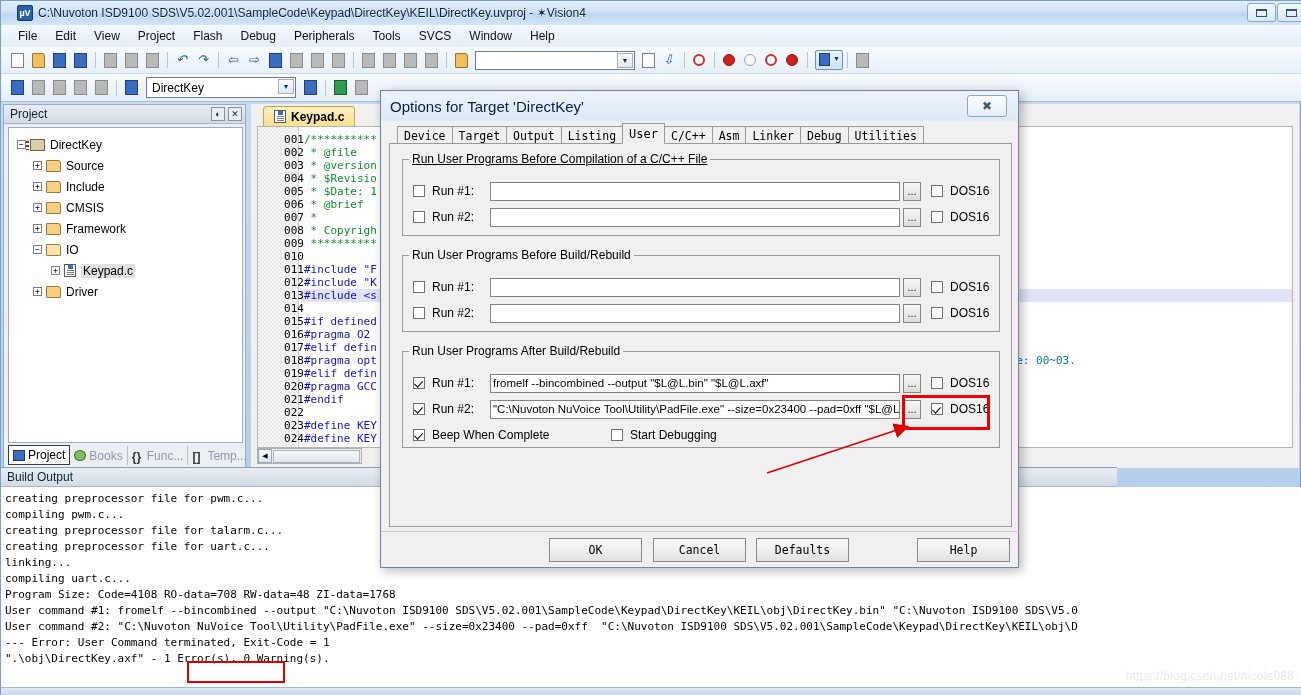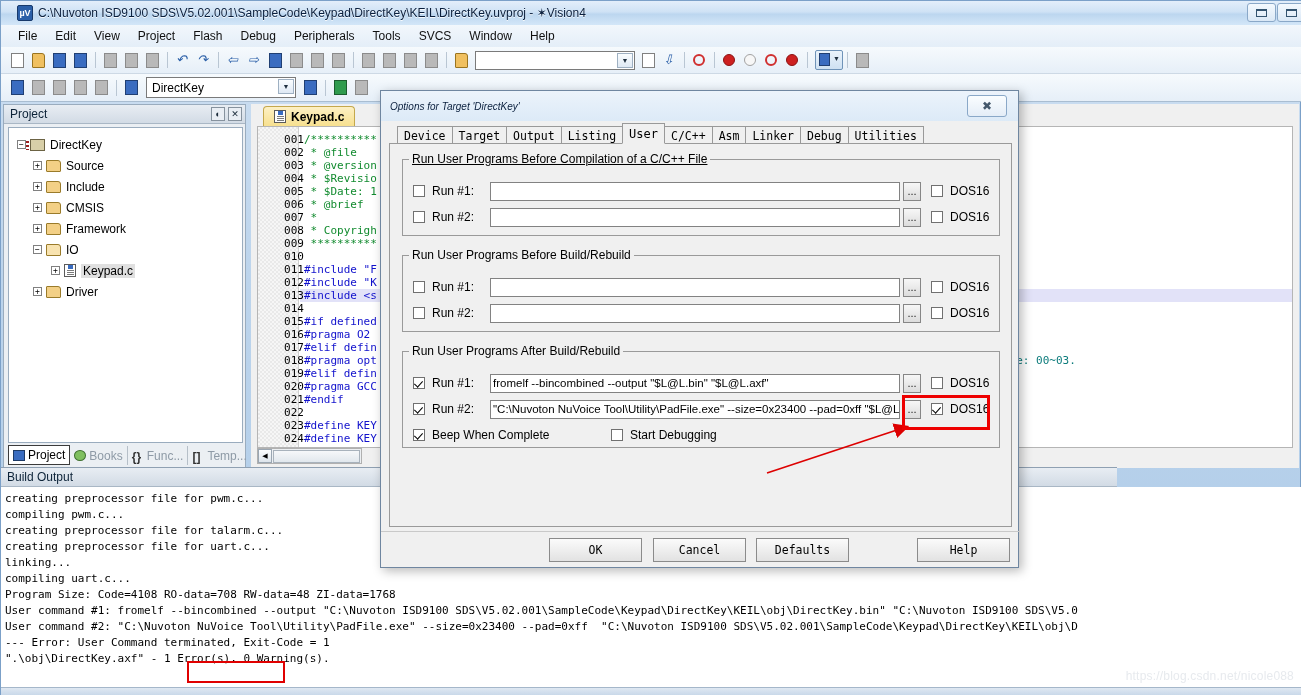--- a/index.html
+++ b/index.html
@@ -219,21 +219,21 @@
   }
 
   
   #options-dialog {
     position:absolute; left:379px; top:89px; width:639px; height:478px;
     background:#f0f0f0; border:1px solid #6f86a0;
     box-shadow:3px 3px 10px rgba(0,0,0,.28);
   }
   #dlg-titlebar { height:30px; position:relative; display:flex; align-items:center;
     background:linear-gradient(to bottom,#ecf3fb,#dceaf7); padding-left:9px; }
-  #dlg-title { font-size:10px; color:#0a1f3d;font-style:italic; }
+  #dlg-title { font-size:15px; color:#0a1f3d; }
   #dlg-close {
     position:absolute; right:11px; top:4px; width:40px; height:22px;
     background:linear-gradient(to bottom,#fafdff,#e4edf7); border:1px solid #8aa8c8;
     border-radius:3px; display:flex; align-items:center; justify-content:center;
     font-size:12px; color:#44586c; font-family:"DejaVu Sans", sans-serif;
   }
   #dlg-inner {
     position:absolute; left:8px; top:32px; width:623px; height:404px;
   }
   #dlg-tabs { display:flex; align-items:flex-end; height:21px; padding-left:8px; }

